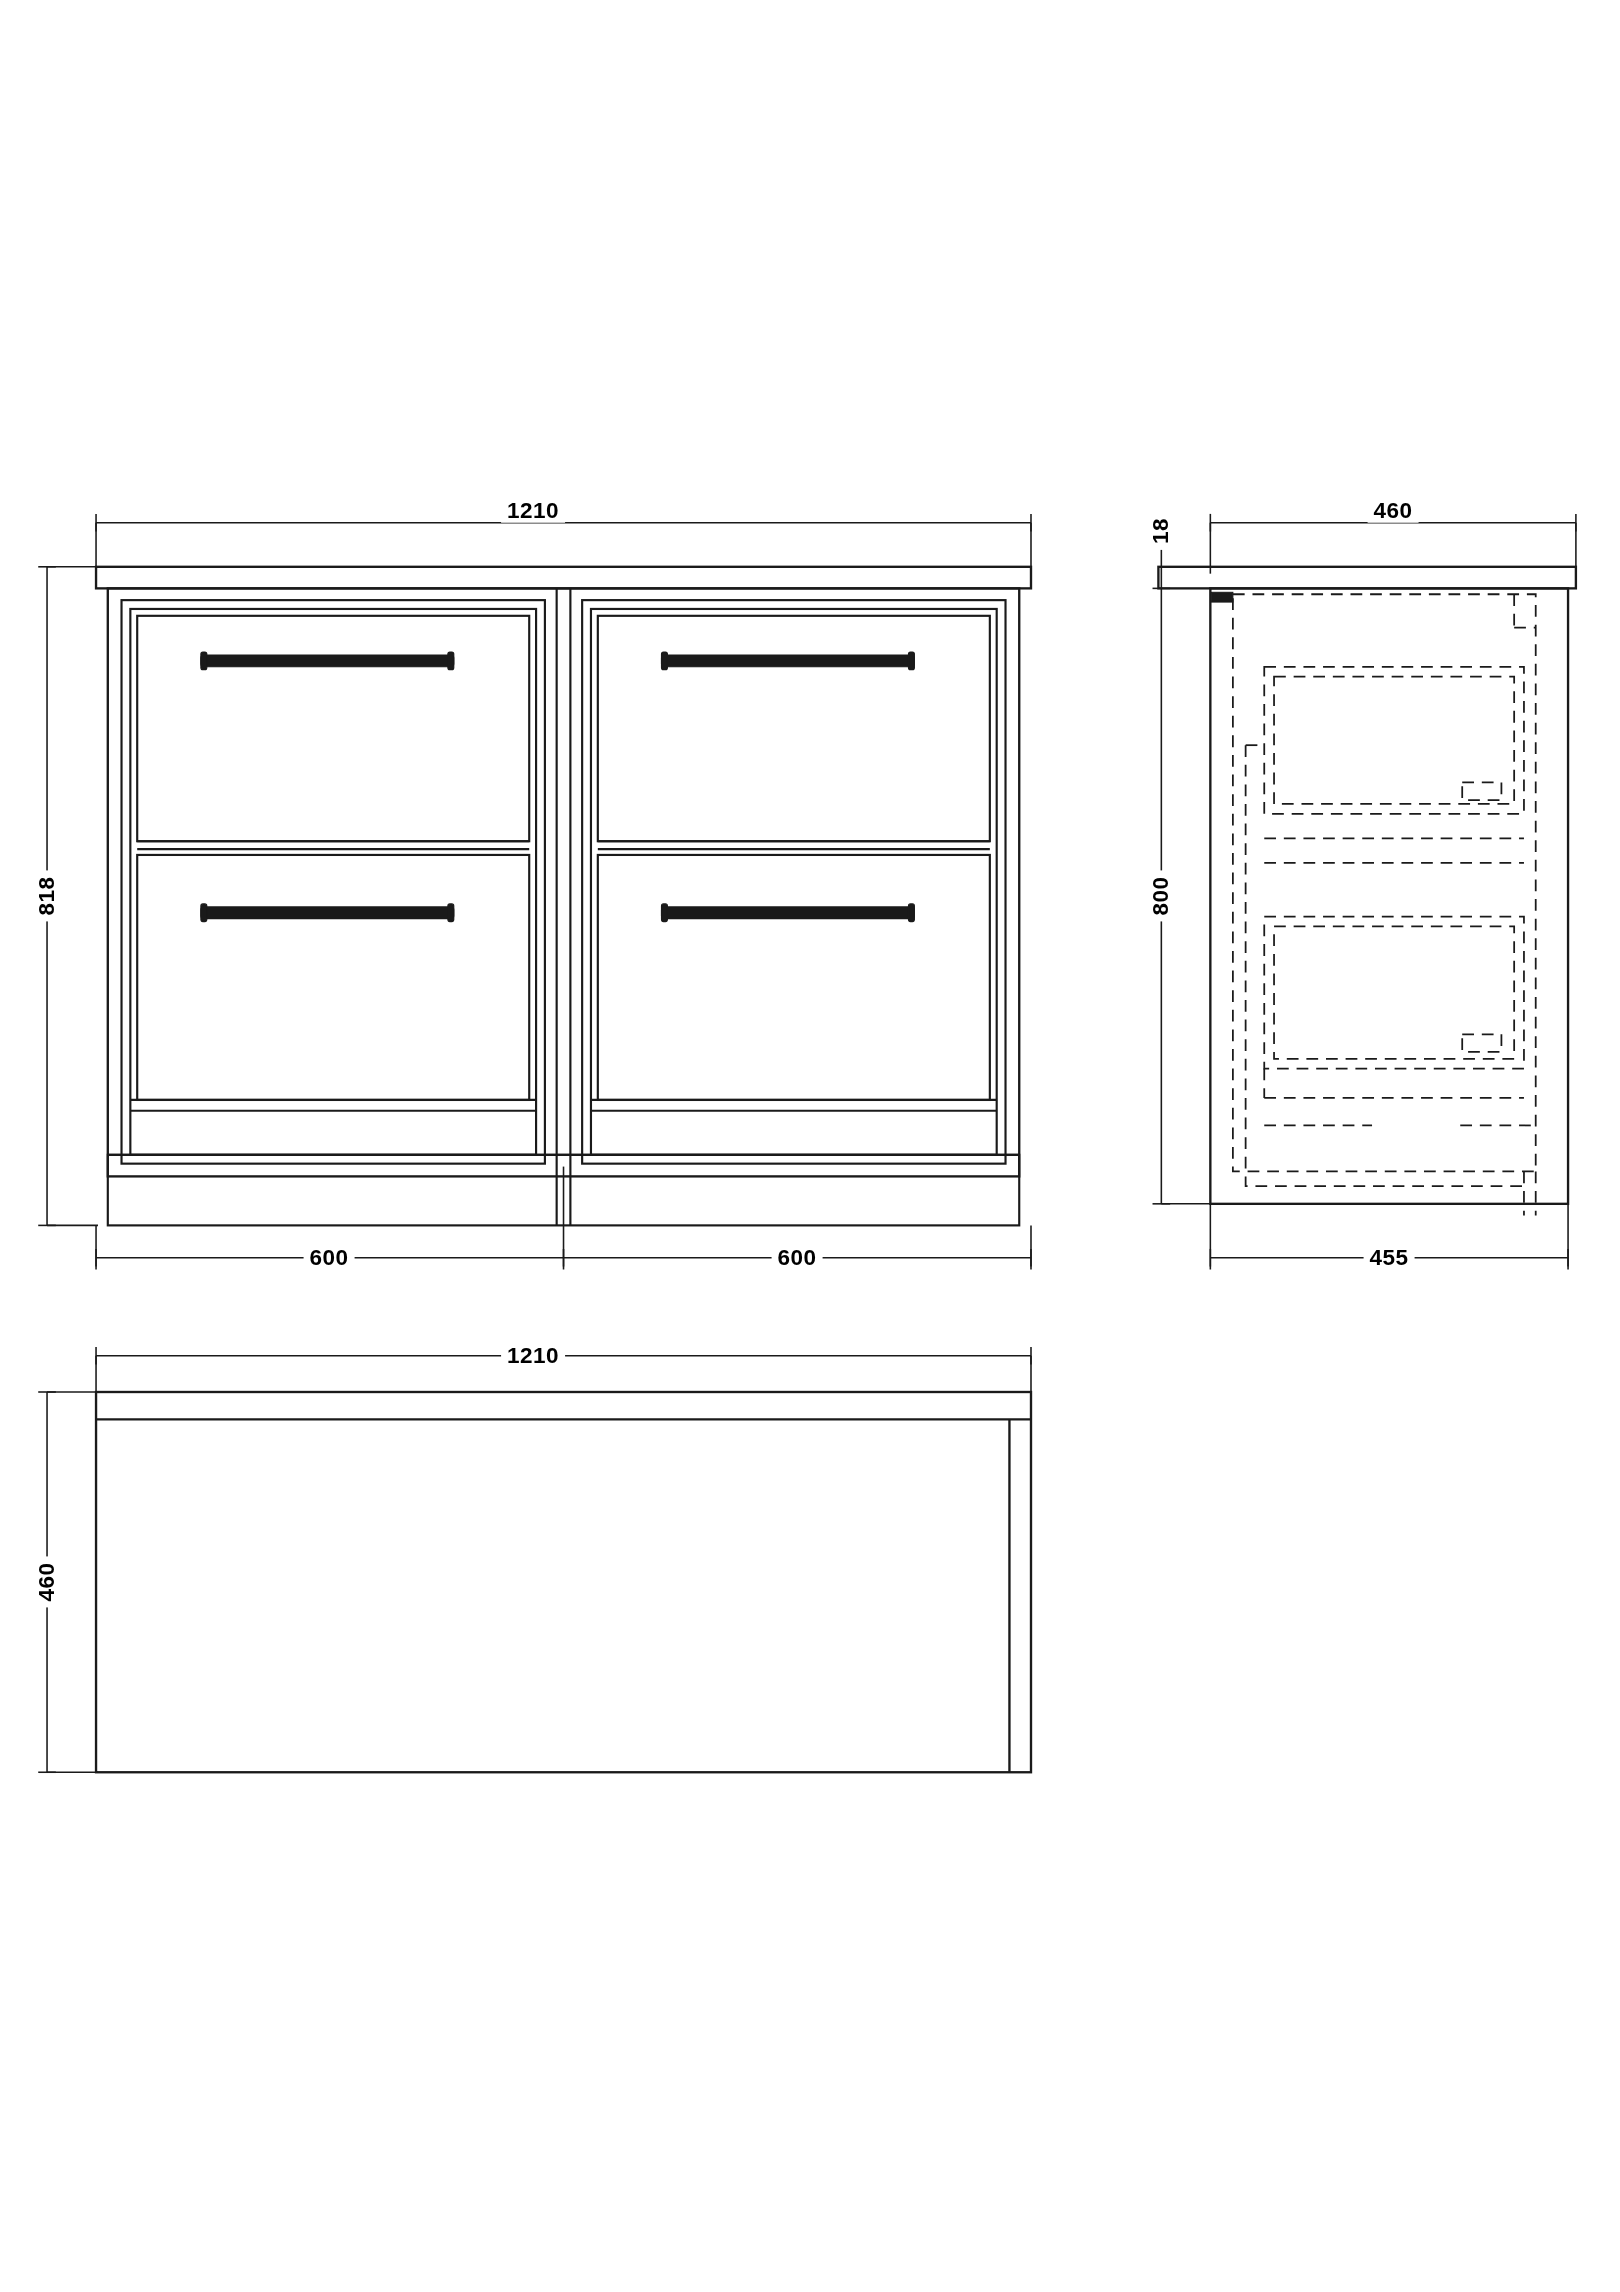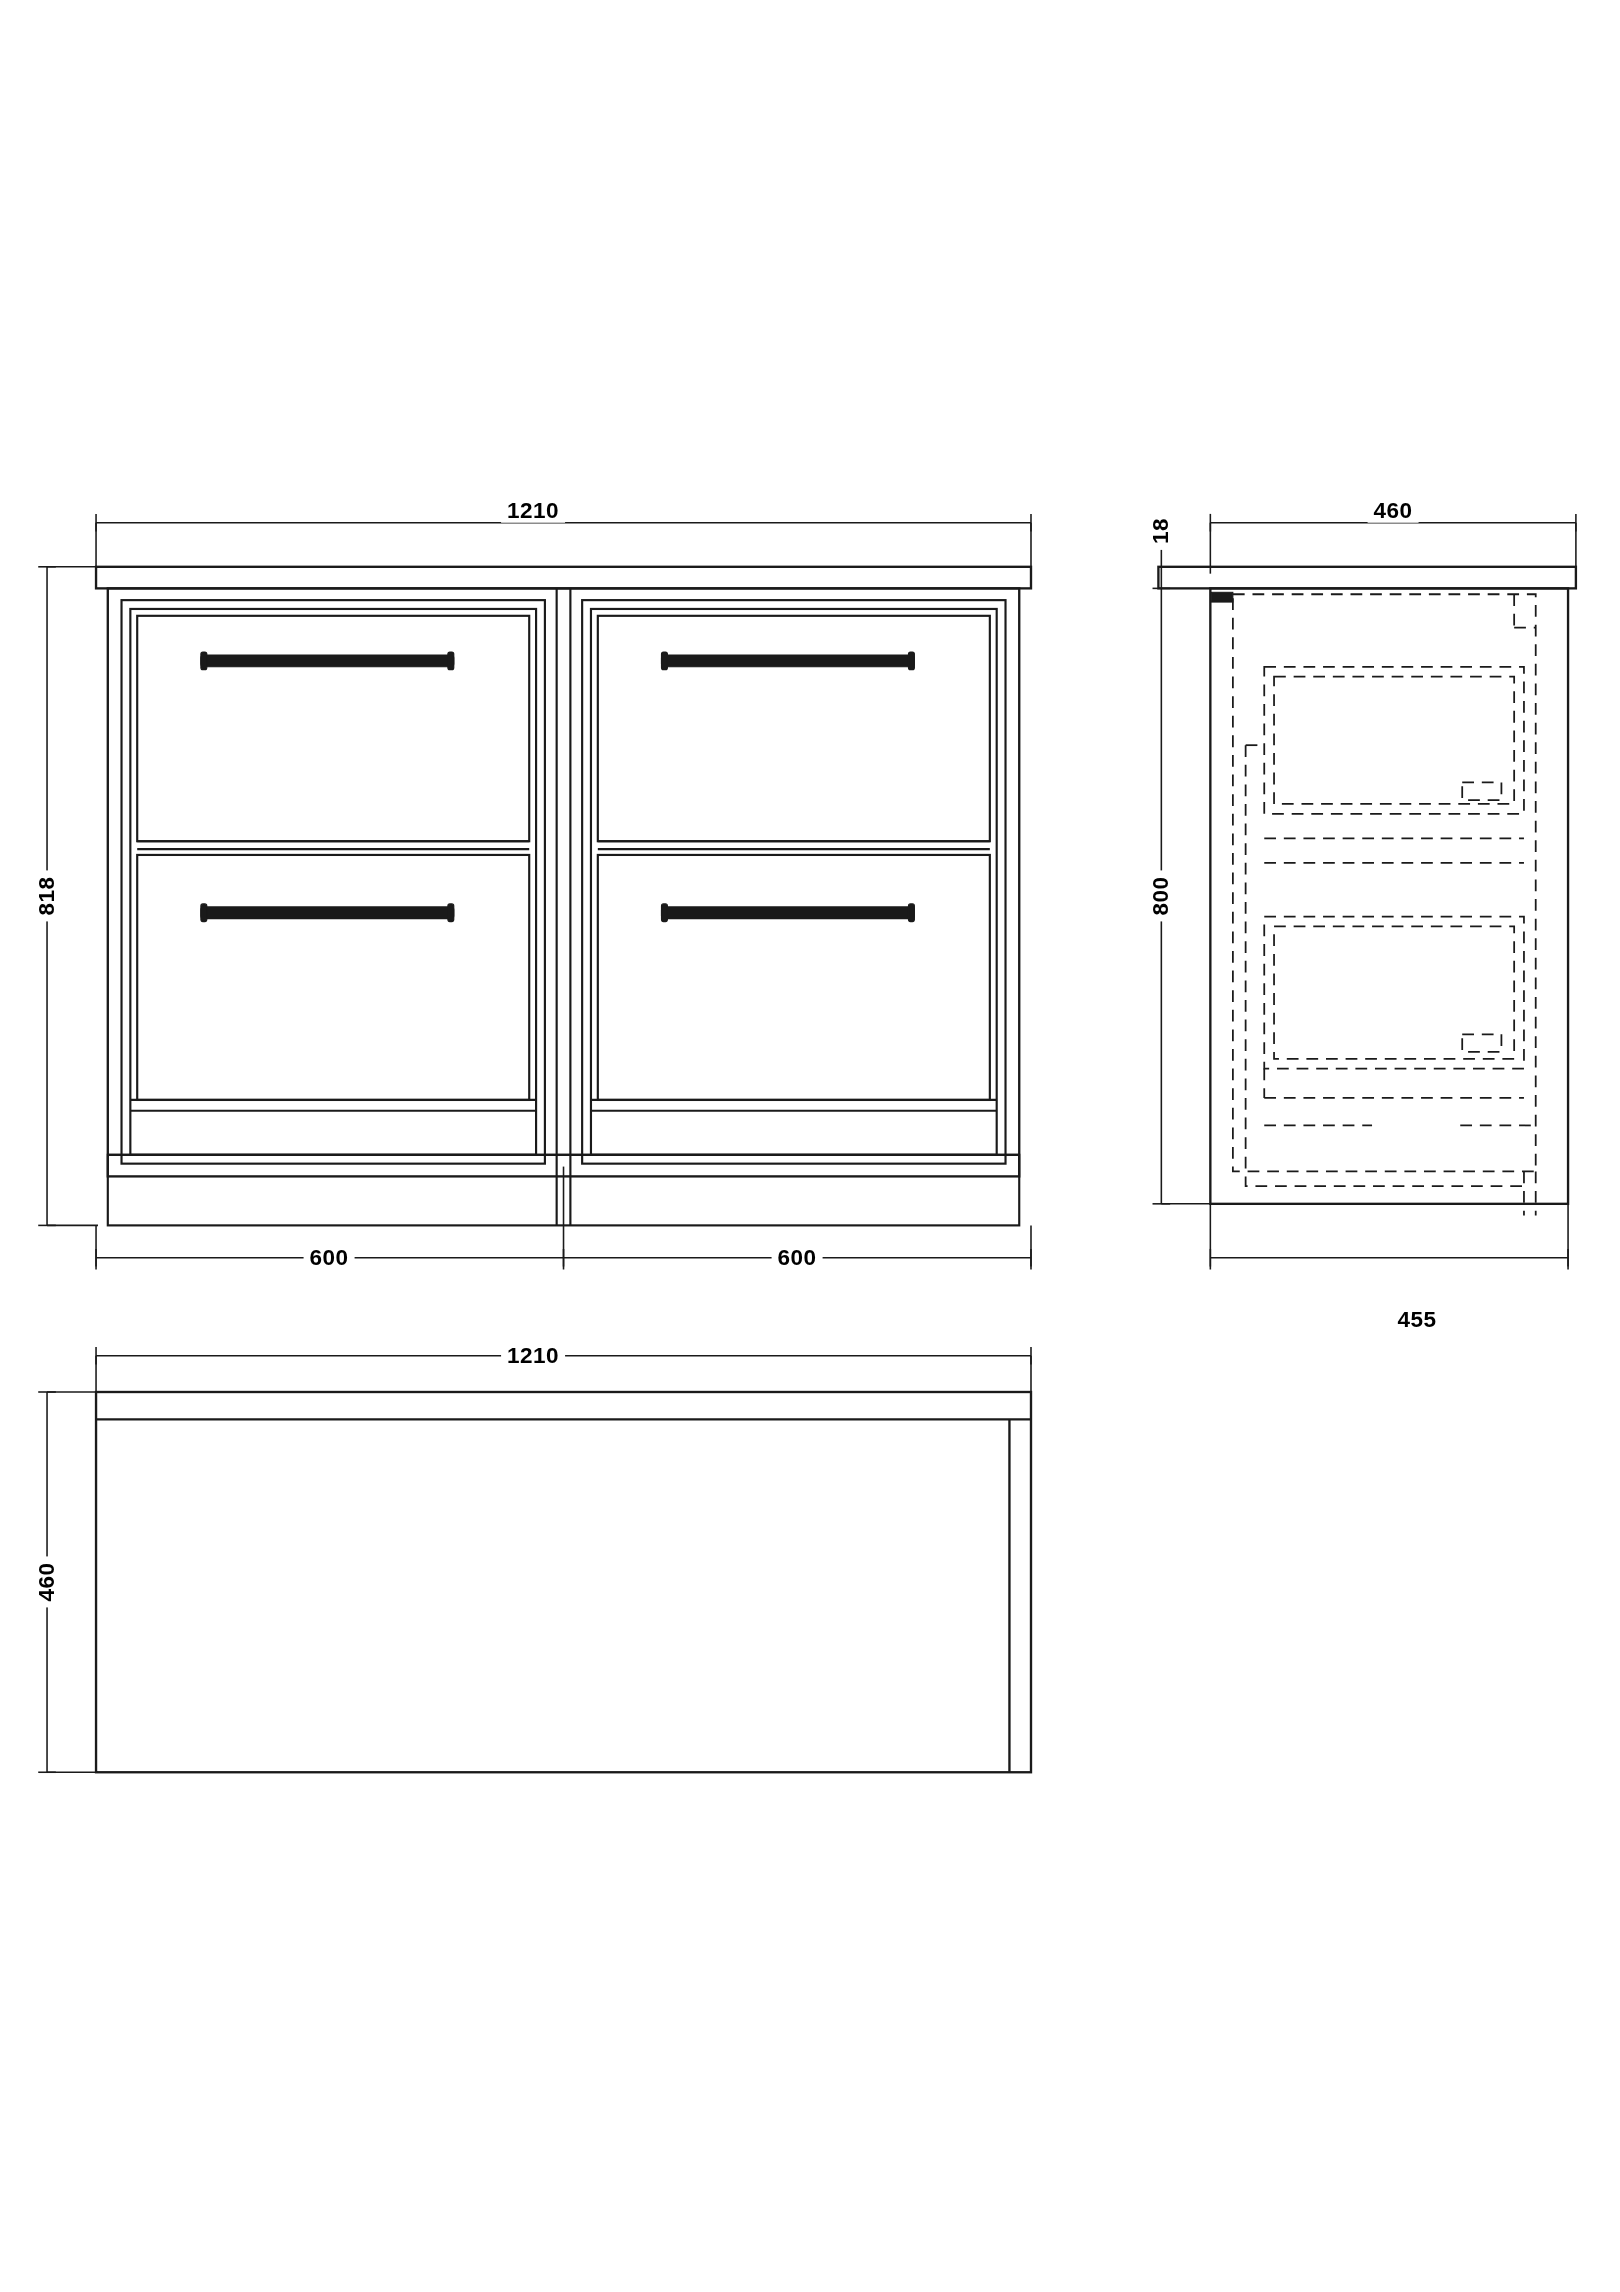--- a/index.html
+++ b/index.html
@@ -252,20 +252,20 @@
   <div class="dimlabel" style="left:329px; top:1258px; transform:translate(-50%,-50%);">600</div>
 
   <div class="dimlabel" style="left:797px; top:1258px; transform:translate(-50%,-50%);">600</div>
 
   <div class="dimlabel" style="left:1393px; top:511px; transform:translate(-50%,-50%);">460</div>
 
   <div class="dimlabel vert" style="left:1161px; top:531px; transform:translate(-50%,-50%) rotate(-90deg);">18</div>
 
   <div class="dimlabel vert" style="left:1161px; top:896px; transform:translate(-50%,-50%) rotate(-90deg);">800</div>
 
-  <div class="dimlabel" style="left:1389px; top:1320px; transform:translate(-50%,-50%);margin-left:28px;">455</div>
+  <div class="dimlabel" style="left:1389px; top:1258px; transform:translate(-50%,-50%);">455</div>
 
   <div class="dimlabel" style="left:533px; top:1356px; transform:translate(-50%,-50%);">1210</div>
 
   <div class="dimlabel vert" style="left:47px; top:1582px; transform:translate(-50%,-50%) rotate(-90deg);">460</div>
 
 </div>
 
 
 </body></html>

